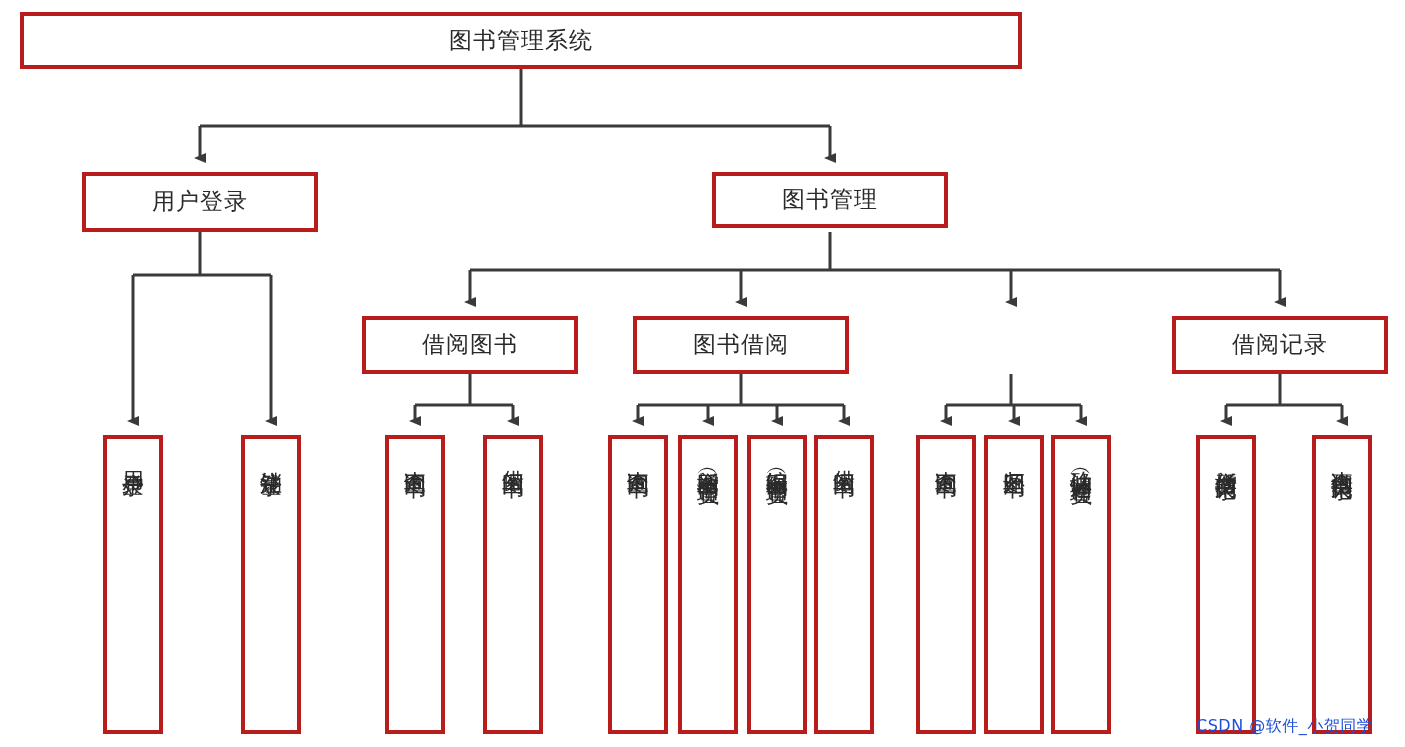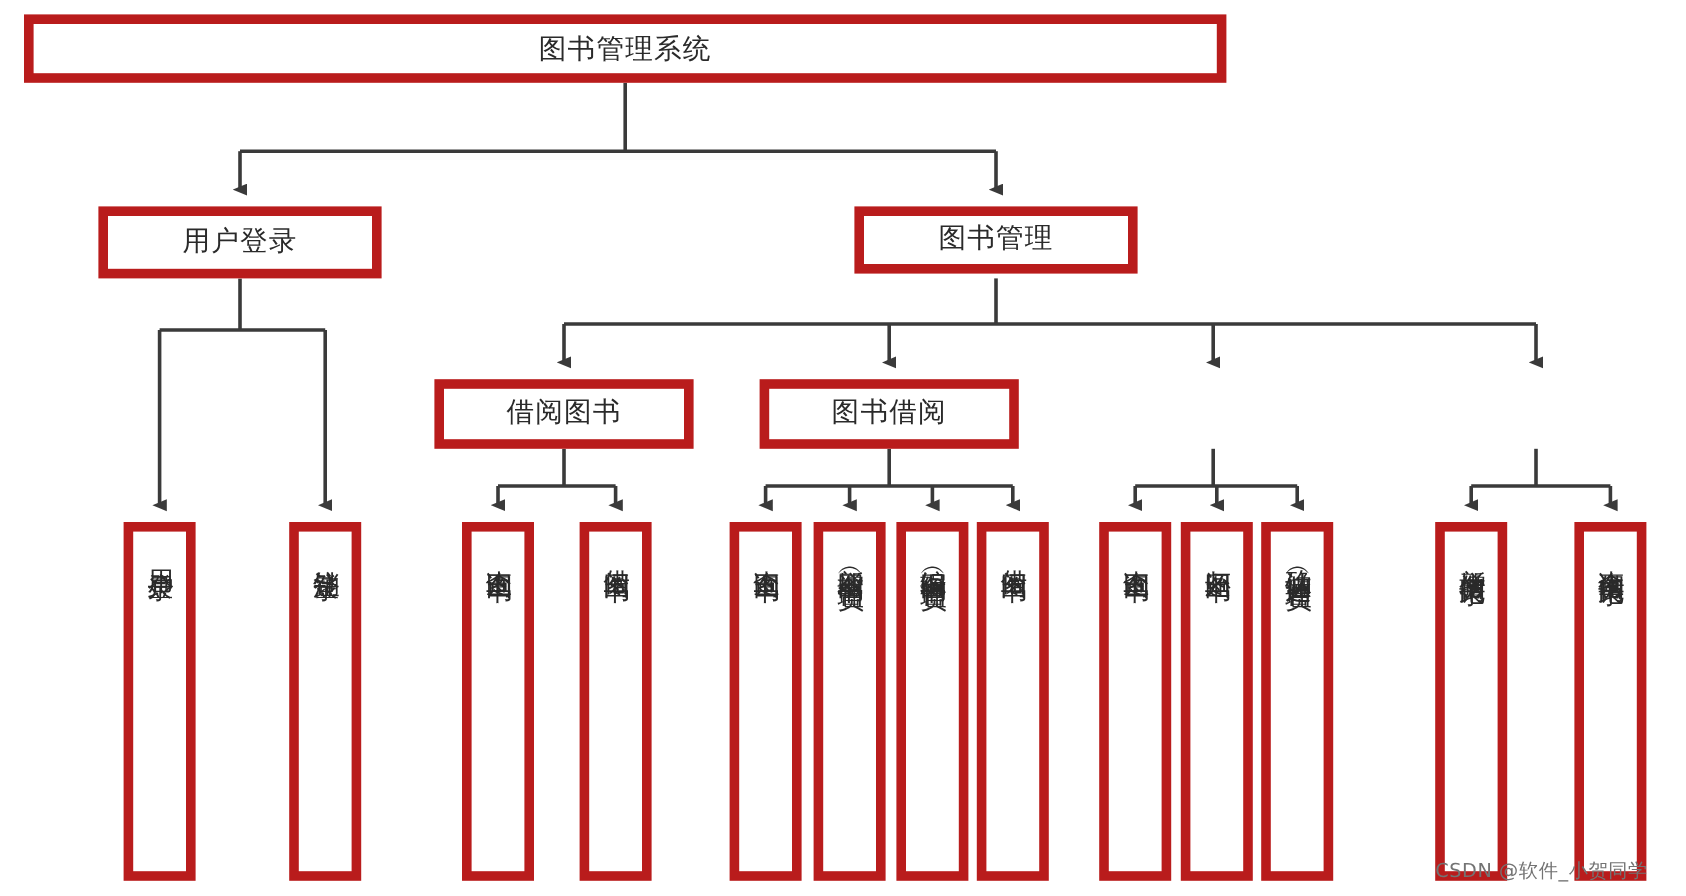--- a/index.html
+++ b/index.html
@@ -22,26 +22,27 @@
     position: absolute;
     left: 0;
     top: 0;
     width: 1405px;
     height: 747px;
     pointer-events: none;
   }
   .node {
     position: absolute;
     box-sizing: border-box;
-    border: 8px solid #b91c1c;
+    border: 4px solid #b91c1c;
     background: #ffffff;
     display: flex;
     align-items: center;
     justify-content: center;
     color: #2a2a2a;
+    font-family: Liberation Serif, serif;
   }
   .node-h {
     font-size: 23px;
     letter-spacing: 1px;
     line-height: 1.1;
   }
   .node-root {
     font-size: 23px;
     letter-spacing: 1px;
   }
@@ -55,21 +56,21 @@
     text-orientation: upright;
     font-size: 22px;
     line-height: 1.18;
     letter-spacing: 2px;
     white-space: nowrap;
     color: #2a2a2a;
   }
   .watermark {
     position: absolute;
     font-size: 16px;
-    color: #737373;
+    color: #1d4ed8;
     letter-spacing: 0.5px;
     white-space: nowrap;
     user-select: none;
   }
 </style>
 </head>
 <body>
 
 <div id="canvas">
 
@@ -134,20 +135,23 @@
   <div class="node node-h" style="left: 712px; top: 172px; width: 236px; height: 56px;">
     <span>图书管理</span>
   </div>
 
   <div class="node node-h" style="left: 362px; top: 316px; width: 216px; height: 58px;">
     <span>借阅图书</span>
   </div>
   <div class="node node-h" style="left: 633px; top: 316px; width: 216px; height: 58px;">
     <span>图书借阅</span>
   </div>
+  <div class="node node-h" style="left: 1172px; top: 316px; width: 216px; height: 58px;">
+    <span>借阅记录</span>
+  </div>
 
   <div class="node node-v" style="left: 103px; top: 435px; width: 60px; height: 299px;">
     <span class="vtext">用户登录</span>
   </div>
   <div class="node node-v" style="left: 241px; top: 435px; width: 60px; height: 299px;">
     <span class="vtext">注销登录</span>
   </div>
   <div class="node node-v" style="left: 385px; top: 435px; width: 60px; height: 299px;">
     <span class="vtext">查询图书</span>
   </div>

